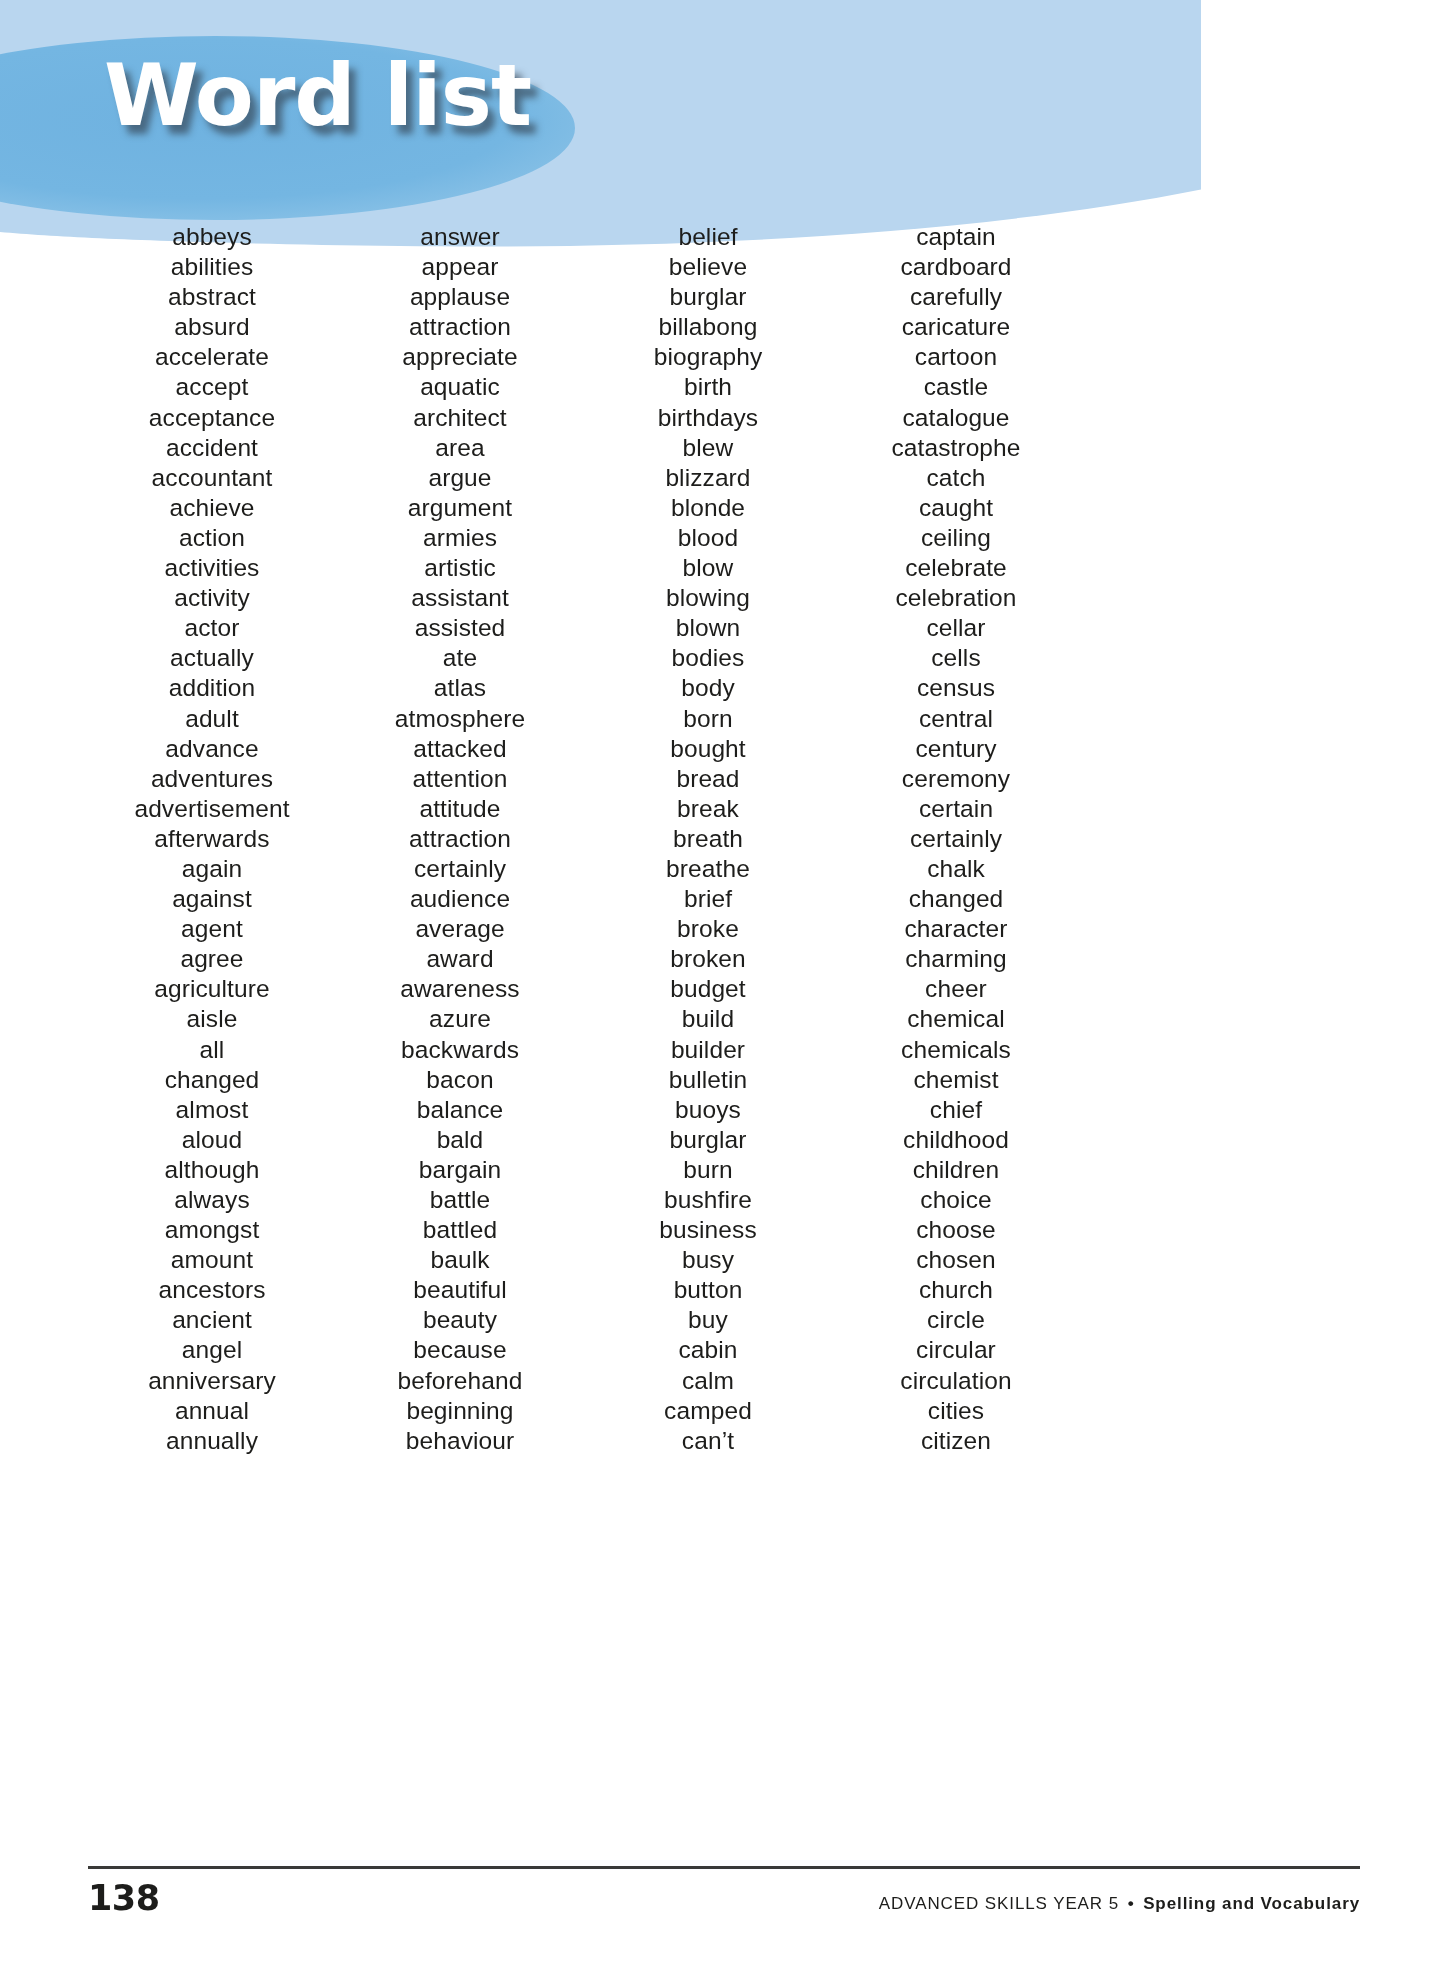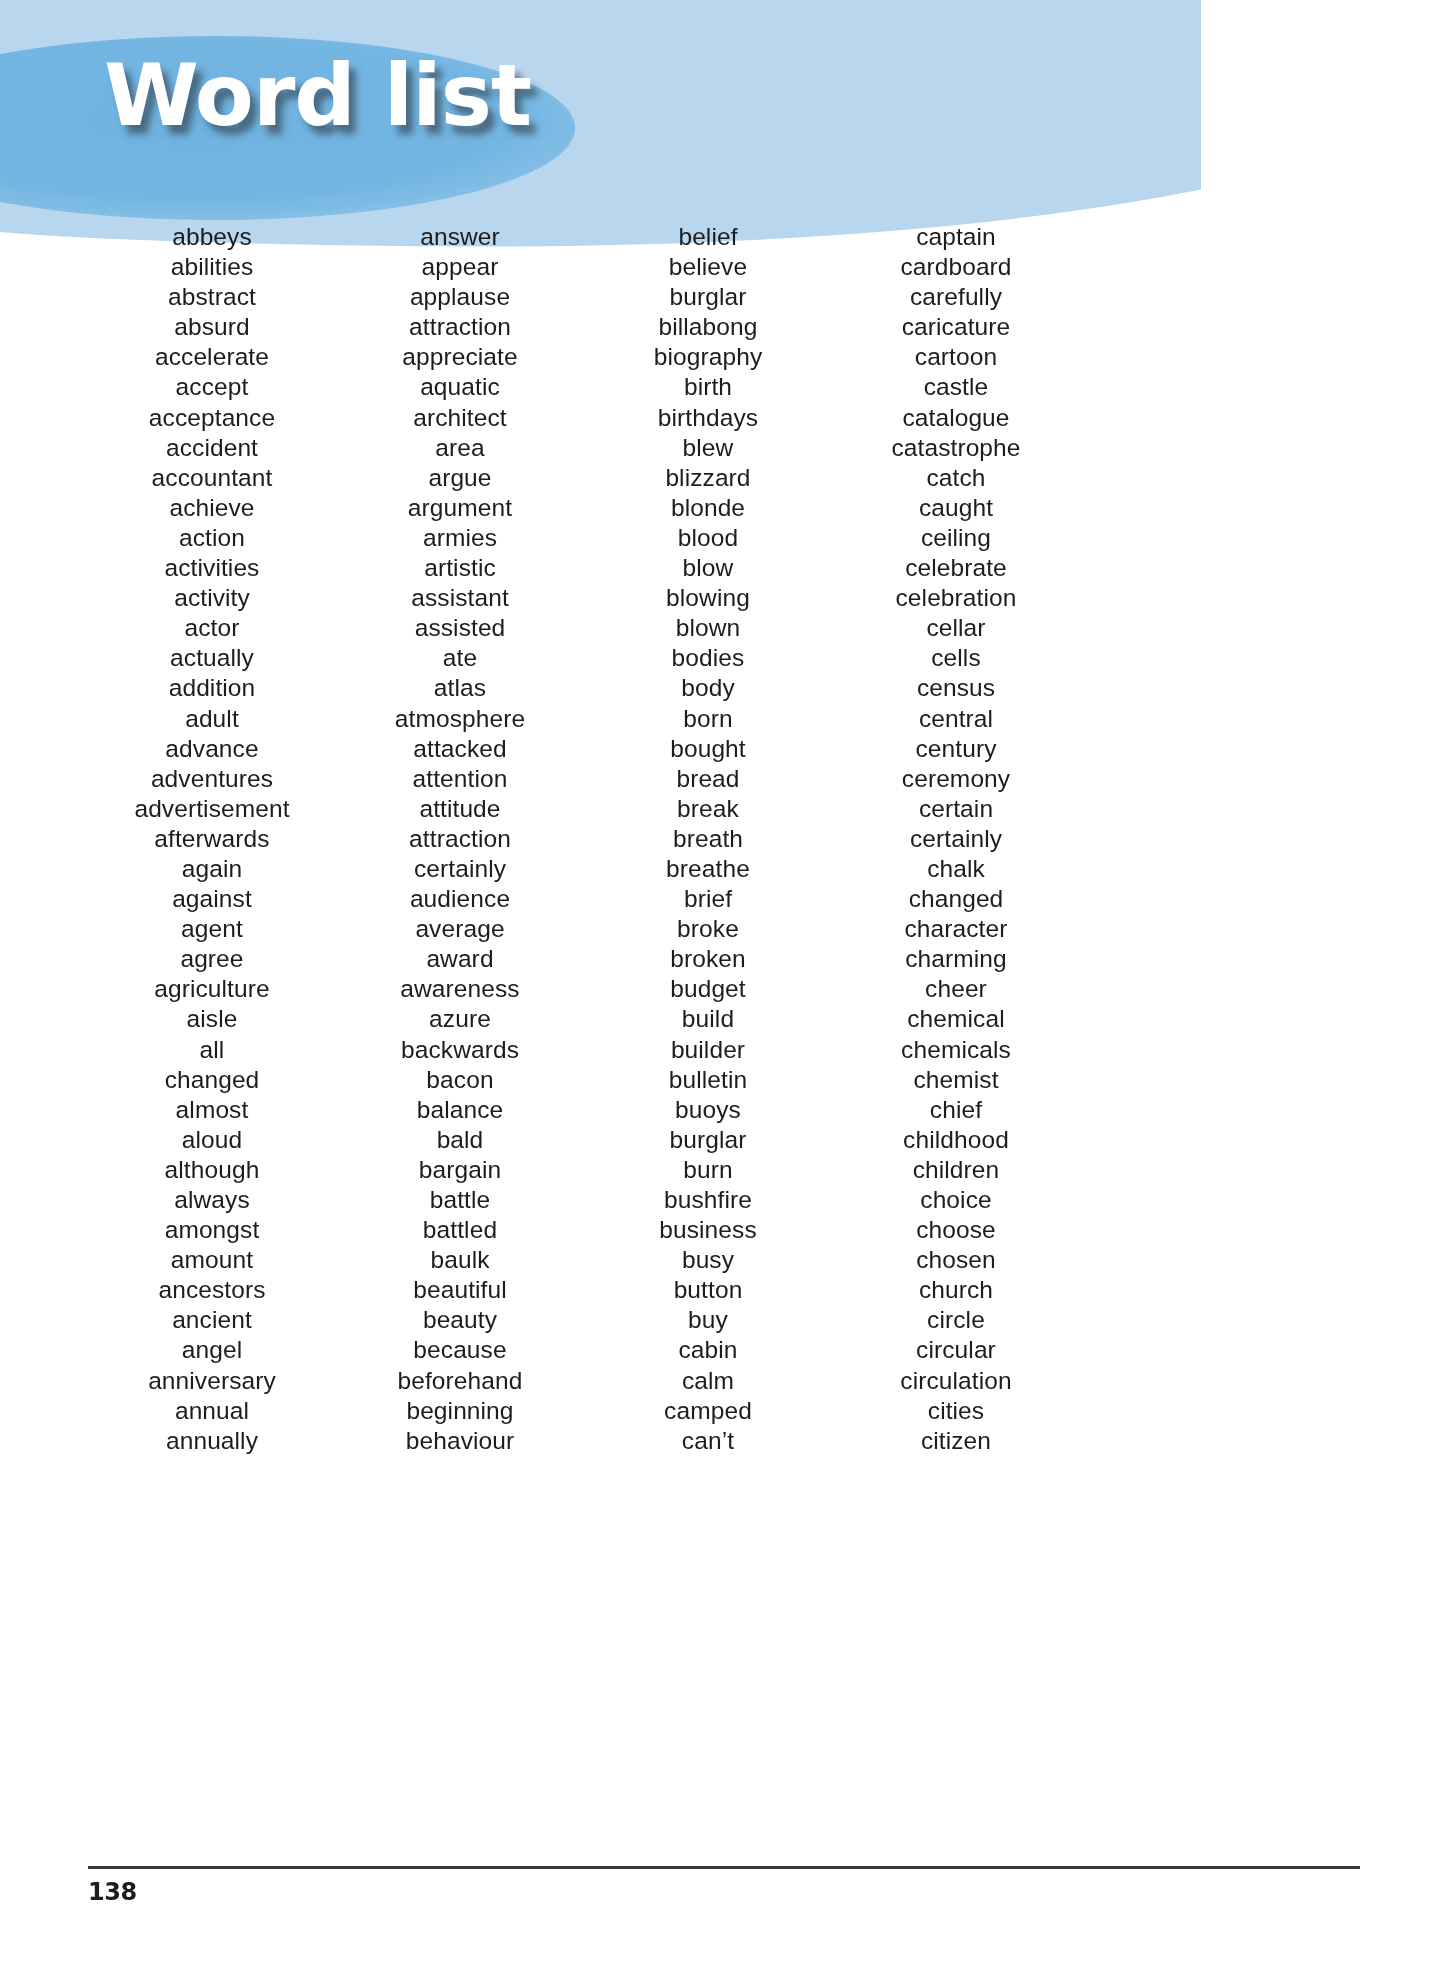--- a/index.html
+++ b/index.html
@@ -82,21 +82,21 @@
     background: #3a3a38;
   }
   #footer-row {
     margin-top: 9px;
     display: flex;
     align-items: baseline;
     justify-content: space-between;
   }
   #page-number {
     font-family: "DejaVu Sans", sans-serif;
-    font-size: 24px;
+    font-size: 35px;
     font-weight: bold;
     color: #1d1d1b;
     letter-spacing: -0.5px;
   }
   #footer-credit {
     font-family: "Liberation Sans", sans-serif;
     font-size: 17px;
     color: #1d1d1b;
     letter-spacing: 0.9px;
     white-space: nowrap;
@@ -304,14 +304,19 @@
       <div class="word-item">circulation</div>
       <div class="word-item">cities</div>
       <div class="word-item">citizen</div>
     </div>
 </div>
 
 <div id="footer">
   <div id="footer-rule"></div>
   <div id="footer-row">
     <div id="page-number">138</div>
+    <div id="footer-credit">
+      <span class="credit-series">ADVANCED SKILLS YEAR 5</span>
+      <span class="credit-sep">•</span>
+      <span class="credit-subject">Spelling and Vocabulary</span>
+    </div>
   </div>
 </div>
 
 </body></html>

